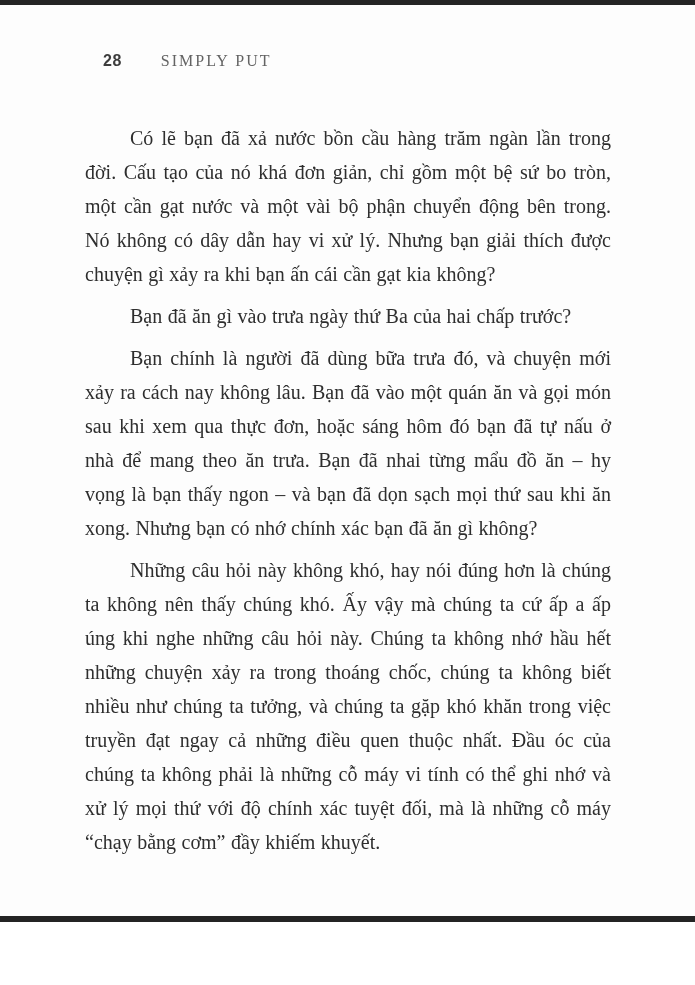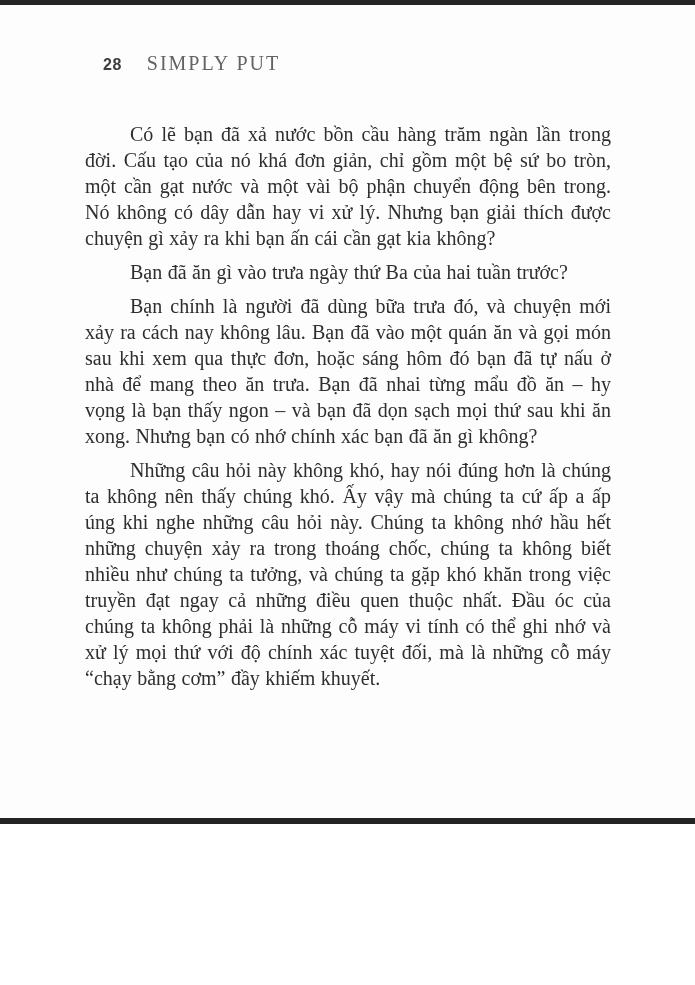--- a/index.html
+++ b/index.html
@@ -3,21 +3,21 @@
 <meta charset="utf-8">
 <style>
   html, body {
     margin: 0;
     padding: 0;
     background: #ffffff;
   }
   .page {
     position: relative;
     width: 695px;
-    height: 824px;
+    height: 922px;
     background: #fdfdfd;
     overflow: hidden;
     font-family: "Liberation Serif", "DejaVu Serif", serif;
   }
   .edge-bar {
     position: absolute;
     left: 0;
     right: 0;
     background: #242424;
   }
@@ -33,56 +33,56 @@
   }
   .page-num {
     font-family: "Liberation Sans", sans-serif;
     font-size: 16px;
     font-weight: 600;
     color: #3d3d3d;
     letter-spacing: 0.5px;
   }
   .running-title {
     font-family: "Liberation Serif", "DejaVu Serif", serif;
-    font-size: 20px;
+    font-size: 16px;
     letter-spacing: 2px;
     color: #636363;
-    margin-left: 25px;
+    margin-left: 39px;
   }
 
   main.body-text {
     position: absolute;
     top: 121px;
     left: 85px;
     width: 526px;
   }
   main.body-text p {
     margin: 0 0 8px 0;
     font-size: 20px;
-    line-height: 26px;
+    line-height: 34px;
     color: #2e2e2e;
     text-align: justify;
     text-indent: 45px;
     word-spacing: 0.5px;
   }
 </style>
 </head>
 <body>
 
 <div class="page">
 
   <div class="edge-bar top"></div>
 
   <header class="page-header">
     <span class="page-num">28</span>
     <span class="running-title">SIMPLY PUT</span>
   </header>
 
   <main class="body-text">
     <p>Có lẽ bạn đã xả nước bồn cầu hàng trăm ngàn lần trong đời. Cấu tạo của nó khá đơn giản, chỉ gồm một bệ sứ bo tròn, một cần gạt nước và một vài bộ phận chuyển động bên trong. Nó không có dây dẫn hay vi xử lý. Nhưng bạn giải thích được chuyện gì xảy ra khi bạn ấn cái cần gạt kia không?</p>
-    <p>Bạn đã ăn gì vào trưa ngày thứ Ba của hai tuần trước?</p>
+    <p>Bạn đã ăn gì vào trưa ngày thứ Ba của hai chấp trước?</p>
     <p>Bạn chính là người đã dùng bữa trưa đó, và chuyện mới xảy ra cách nay không lâu. Bạn đã vào một quán ăn và gọi món sau khi xem qua thực đơn, hoặc sáng hôm đó bạn đã tự nấu ở nhà để mang theo ăn trưa. Bạn đã nhai từng mẩu đồ ăn – hy vọng là bạn thấy ngon – và bạn đã dọn sạch mọi thứ sau khi ăn xong. Nhưng bạn có nhớ chính xác bạn đã ăn gì không?</p>
     <p>Những câu hỏi này không khó, hay nói đúng hơn là chúng ta không nên thấy chúng khó. Ấy vậy mà chúng ta cứ ấp a ấp úng khi nghe những câu hỏi này. Chúng ta không nhớ hầu hết những chuyện xảy ra trong thoáng chốc, chúng ta không biết nhiều như chúng ta tưởng, và chúng ta gặp khó khăn trong việc truyền đạt ngay cả những điều quen thuộc nhất. Đầu óc của chúng ta không phải là những cỗ máy vi tính có thể ghi nhớ và xử lý mọi thứ với độ chính xác tuyệt đối, mà là những cỗ máy “chạy bằng cơm” đầy khiếm khuyết.</p>
   </main>
 
   <div class="edge-bar bottom"></div>
 
 </div>
 
 </body></html>

